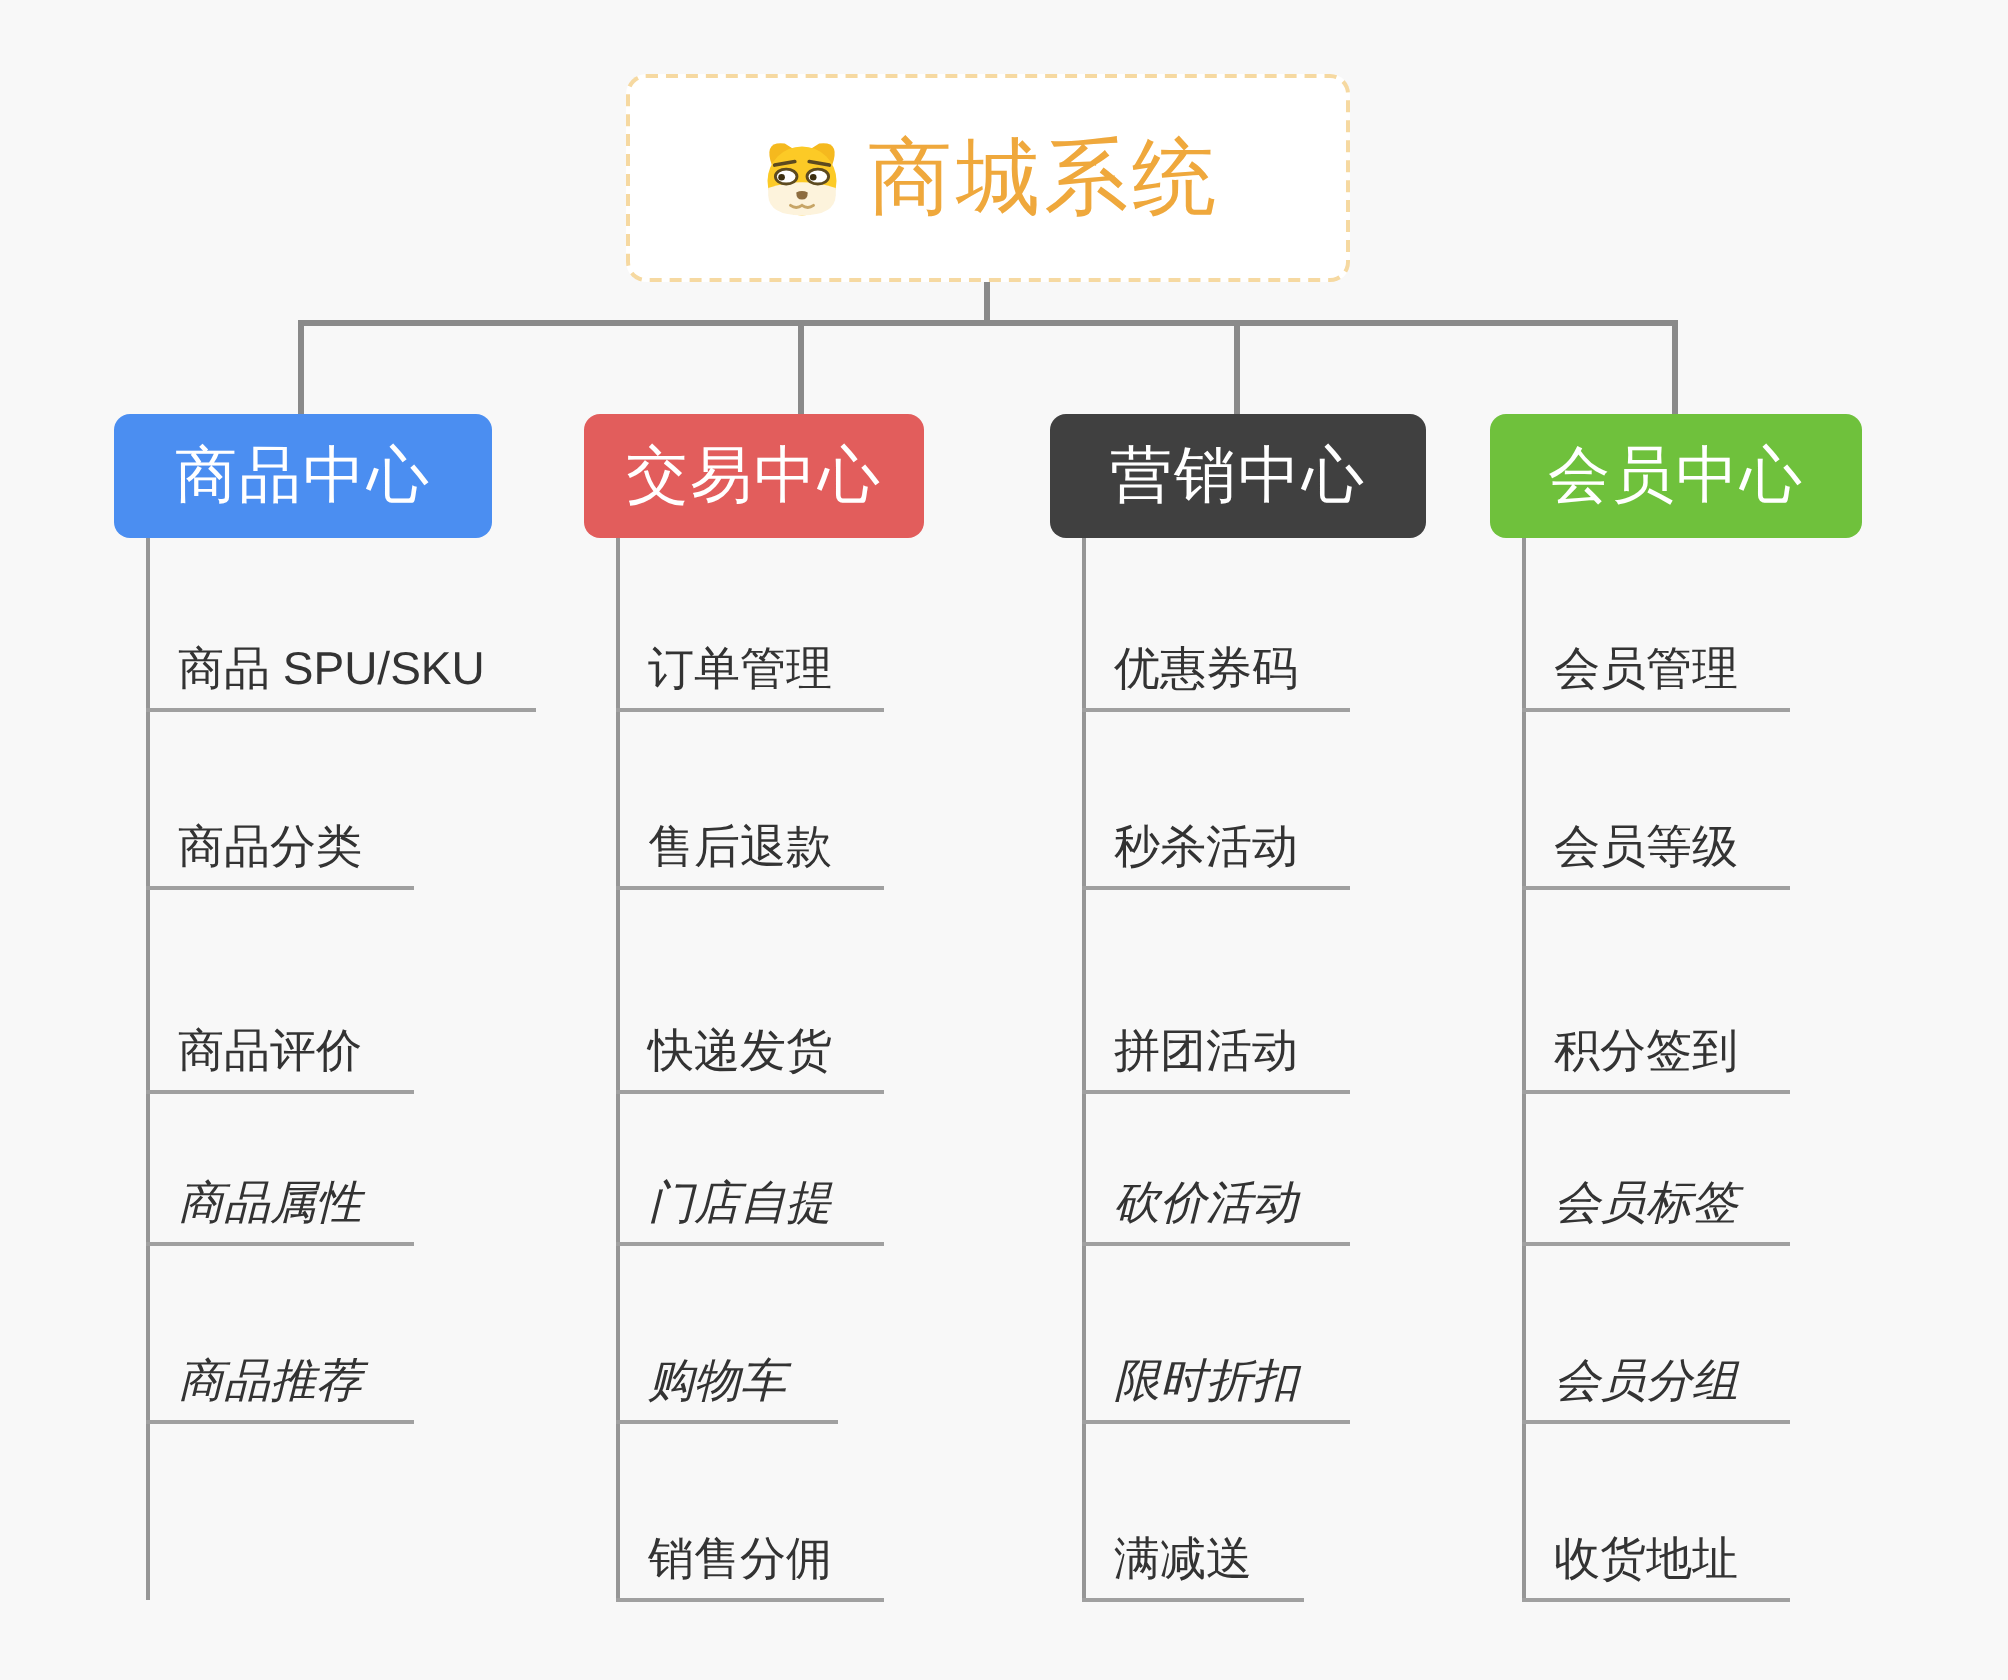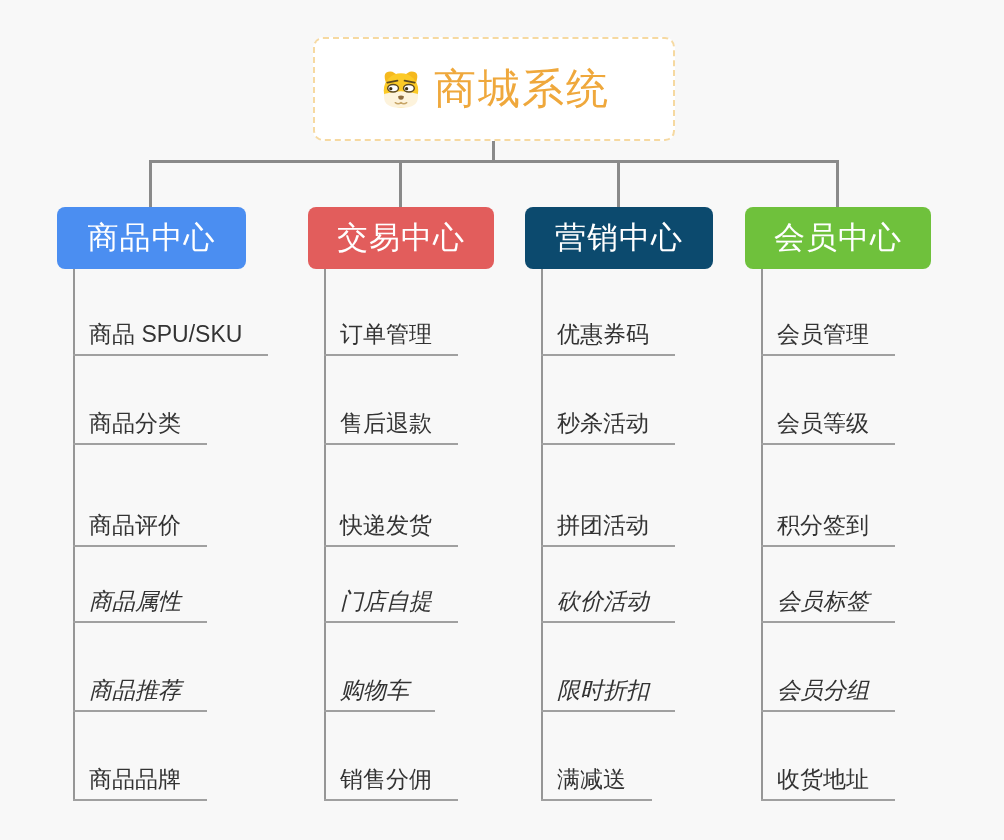--- a/index.html
+++ b/index.html
@@ -40,21 +40,21 @@
   .rail { left: 150px; top: 160px; width: 688px; height: 3px; }
   .drop { top: 160px; width: 3px; height: 47px; }
   .d0 { left: 149px; }
   .d1 { left: 399px; }
   .d2 { left: 617px; }
   .d3 { left: 836px; }
 
   
   .branch { position: absolute; top: 207px; }
   .b0 { left: 57px;  width: 189px; }
-  .b1 { left: 308px; width: 186px; }
+  .b1 { left: 292px; width: 170px; }
   .b2 { left: 525px; width: 188px; }
   .b3 { left: 745px; width: 186px; }
 
   .branch-box {
     position: relative;
     width: 100%; height: 62px;
     border-radius: 8px;
     display: flex;
     align-items: center;
     justify-content: center;
@@ -120,36 +120,35 @@
   <div class="line drop d3" style="background-color: rgb(138, 138, 138);"></div>
 
   <div class="branch b0" style="color: rgb(51, 51, 51);">
     <div class="branch-box" style="background-color: rgb(75, 142, 241);">商品中心</div>
     <div class="trunk" style="background-color: rgb(150, 150, 150);"></div>
     <div class="item i0" style="border-color: rgb(160, 160, 160);">商品 SPU/SKU</div>
     <div class="item i1" style="border-color: rgb(160, 160, 160);">商品分类</div>
     <div class="item i2" style="border-color: rgb(160, 160, 160);">商品评价</div>
     <div class="item i3" style="border-color: rgb(160, 160, 160);">商品属性</div>
     <div class="item i4" style="border-color: rgb(160, 160, 160);">商品推荐</div>
-    <div class="item i5" style="border-color: rgb(160, 160, 160);">商品品牌</div>
   </div>
 
   <div class="branch b1" style="color: rgb(51, 51, 51);">
     <div class="branch-box" style="background-color: rgb(226, 93, 92);">交易中心</div>
     <div class="trunk" style="background-color: rgb(150, 150, 150);"></div>
     <div class="item i0" style="border-color: rgb(160, 160, 160);">订单管理</div>
     <div class="item i1" style="border-color: rgb(160, 160, 160);">售后退款</div>
     <div class="item i2" style="border-color: rgb(160, 160, 160);">快递发货</div>
     <div class="item i3" style="border-color: rgb(160, 160, 160);">门店自提</div>
     <div class="item i4" style="border-color: rgb(160, 160, 160);">购物车</div>
     <div class="item i5" style="border-color: rgb(160, 160, 160);">销售分佣</div>
   </div>
 
   <div class="branch b2" style="color: rgb(51, 51, 51);">
-    <div class="branch-box" style="background-color: #0c4a6e;">营销中心</div>
+    <div class="branch-box" style="background-color: #404040;">营销中心</div>
     <div class="trunk" style="background-color: rgb(150, 150, 150);"></div>
     <div class="item i0" style="border-color: rgb(160, 160, 160);">优惠券码</div>
     <div class="item i1" style="border-color: rgb(160, 160, 160);">秒杀活动</div>
     <div class="item i2" style="border-color: rgb(160, 160, 160);">拼团活动</div>
     <div class="item i3" style="border-color: rgb(160, 160, 160);">砍价活动</div>
     <div class="item i4" style="border-color: rgb(160, 160, 160);">限时折扣</div>
     <div class="item i5" style="border-color: rgb(160, 160, 160);">满减送</div>
   </div>
 
   <div class="branch b3" style="color: rgb(51, 51, 51);">

